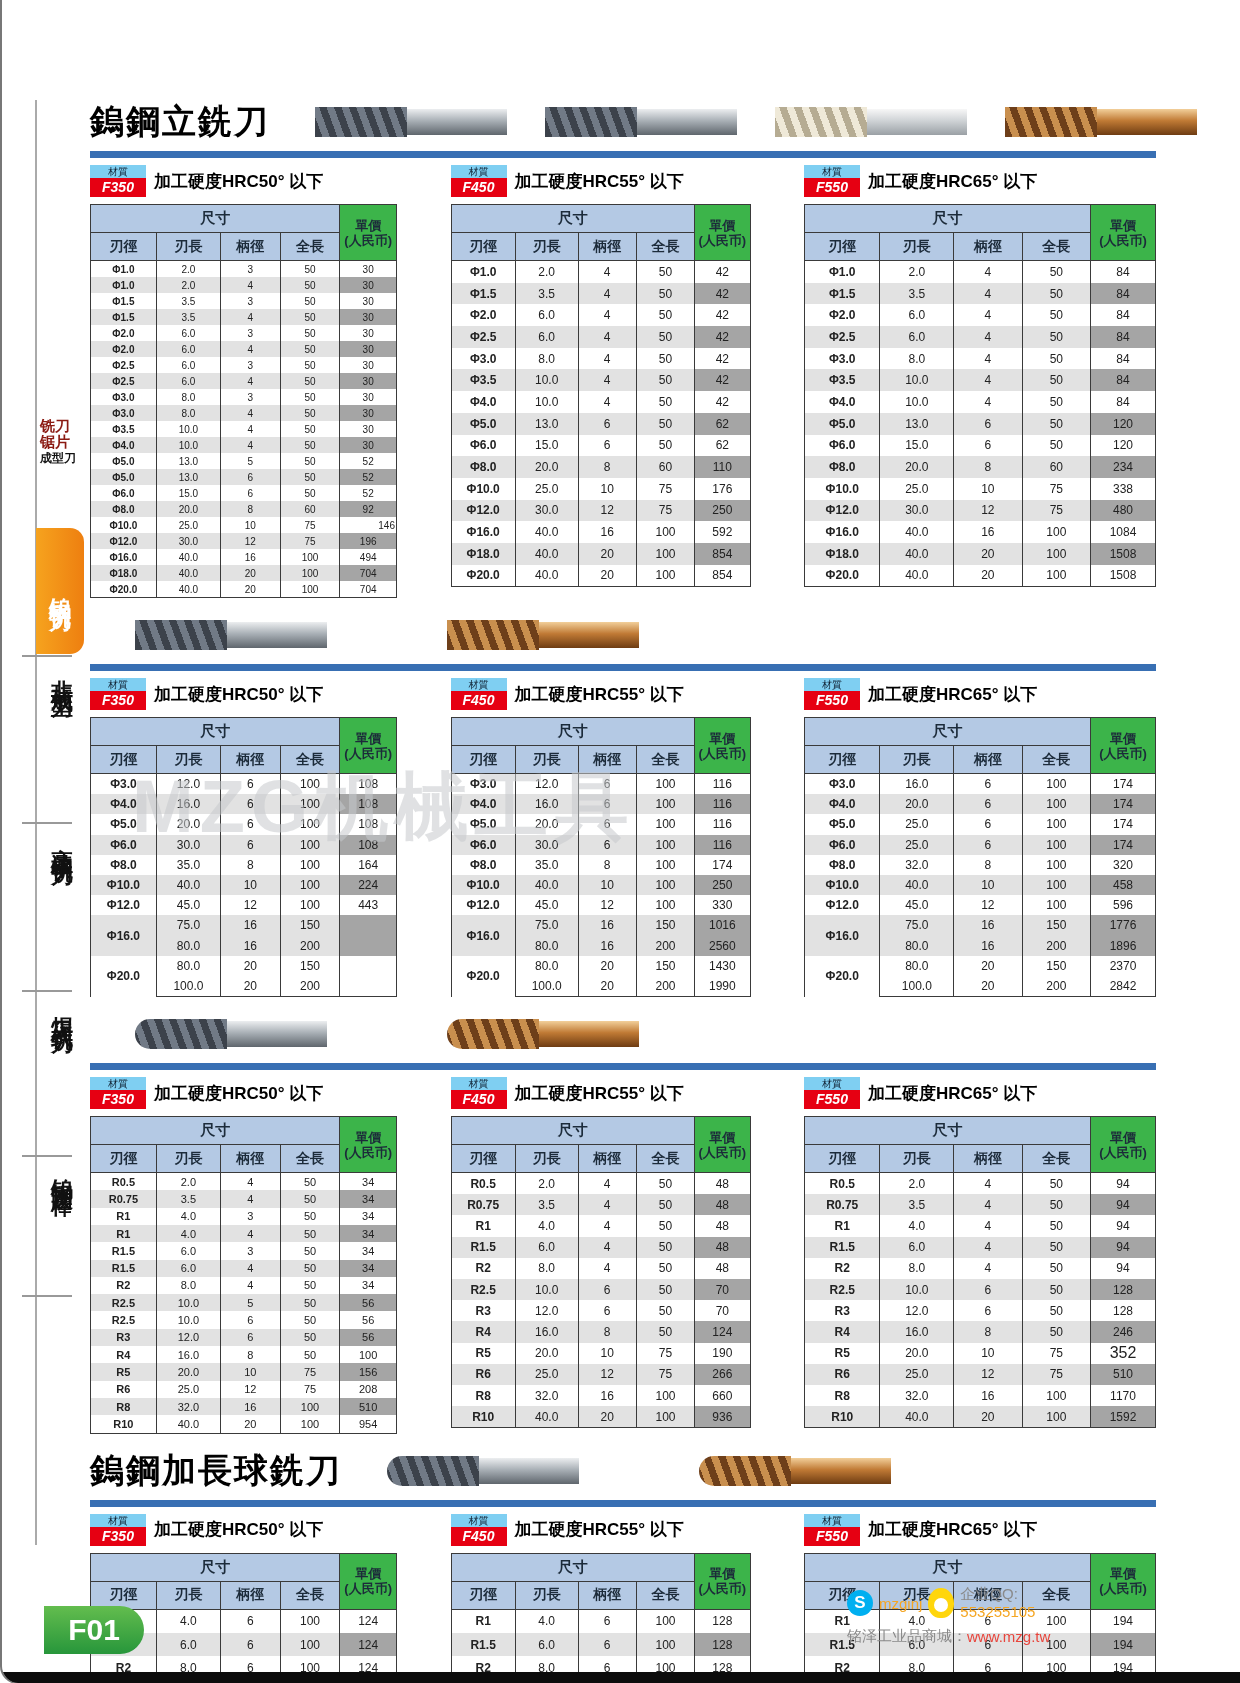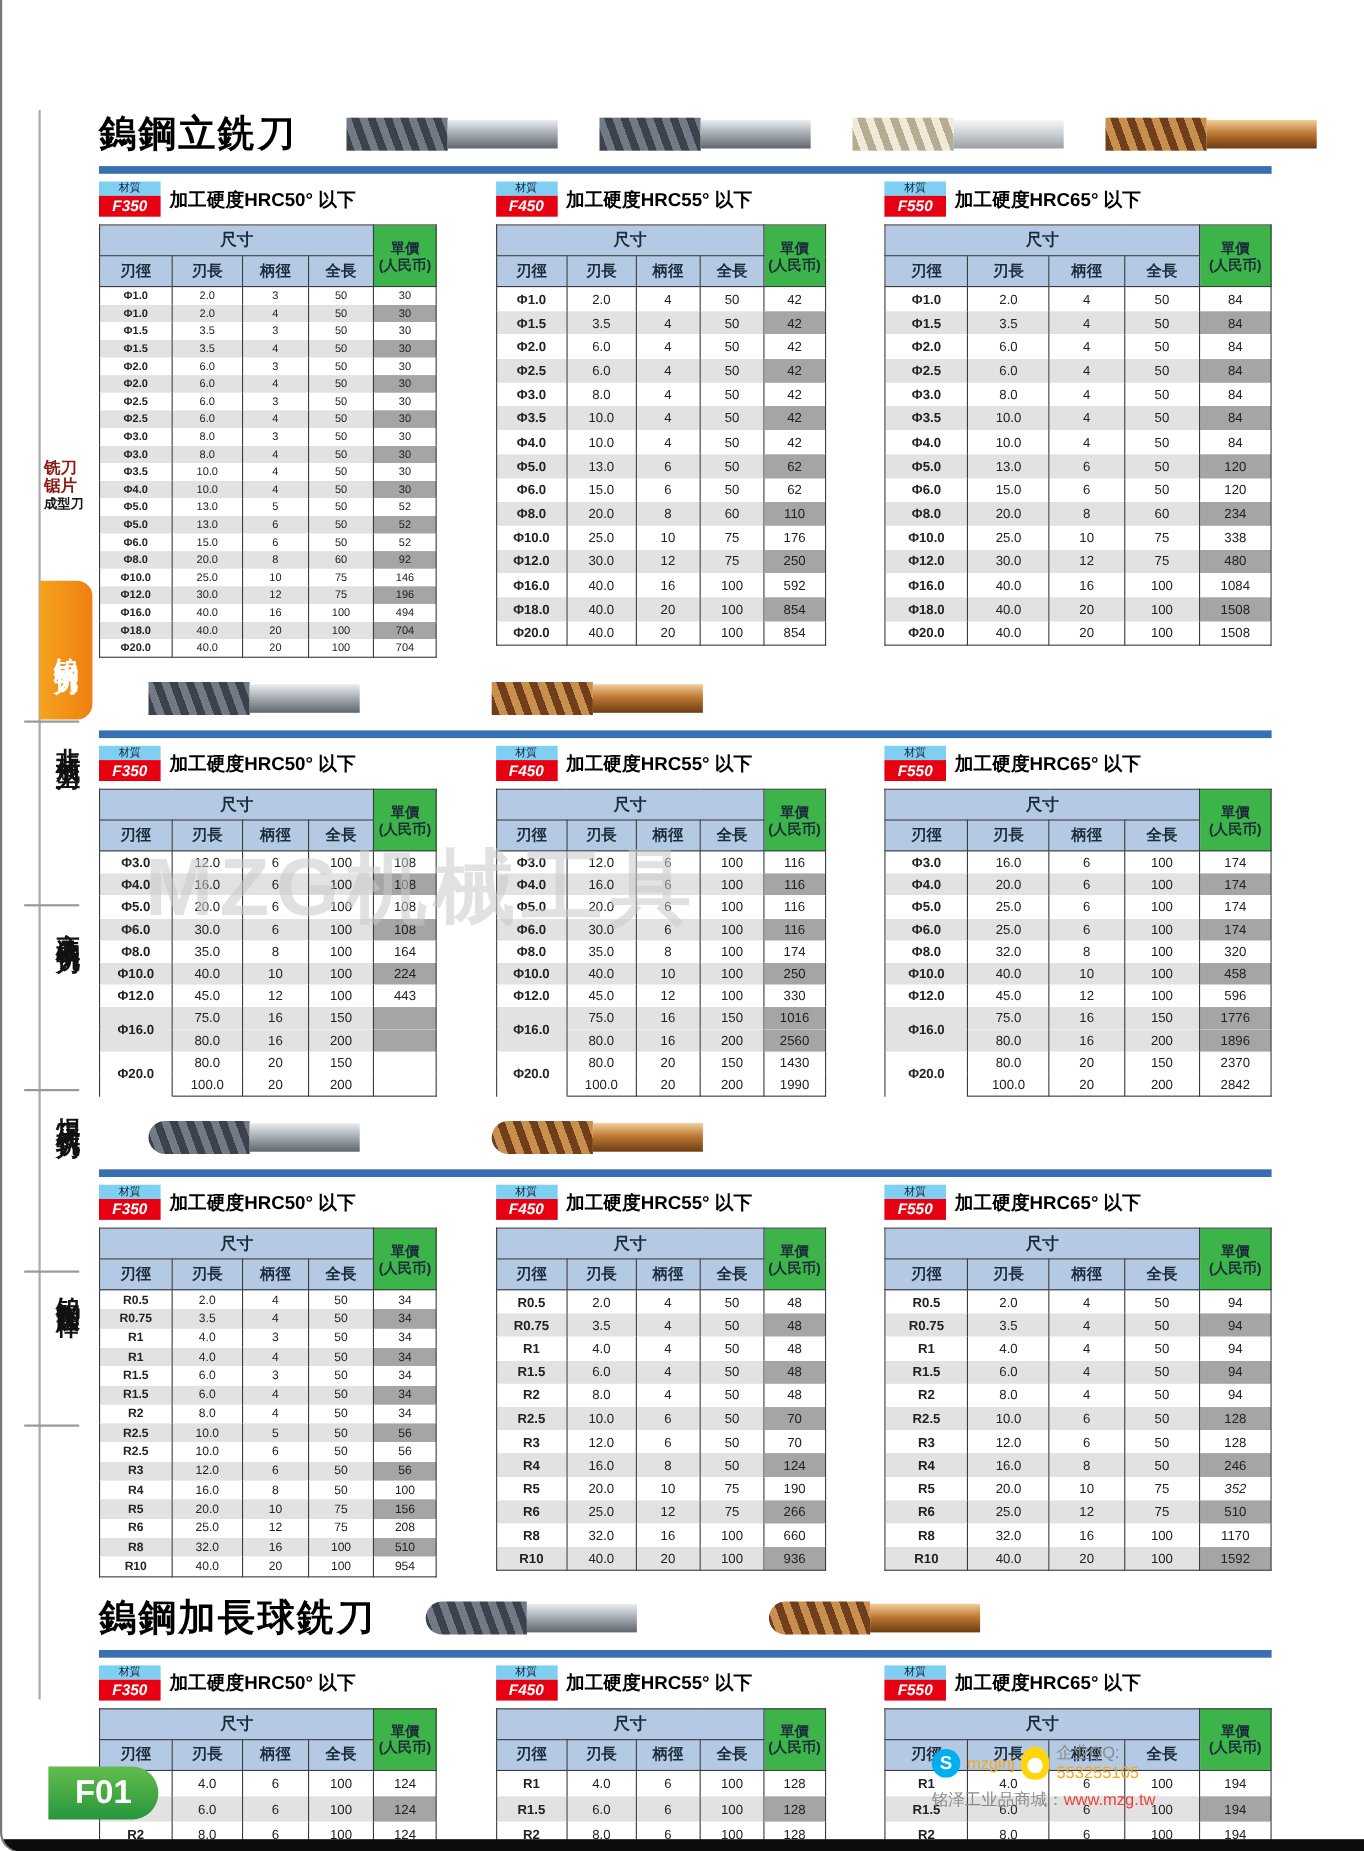--- a/index.html
+++ b/index.html
@@ -297,21 +297,21 @@
                   <td class="dg" style="height: 14px; font-size: 10px;">20.0</td>
                   <td class="dg" style="height: 14px; font-size: 10px;">8</td>
                   <td class="dg" style="height: 14px; font-size: 10px;">60</td>
                   <td class="pg" style="height: 14px; font-size: 10px;">92</td>
                 </tr>
                 <tr>
                   <td class="c0" style="height: 14px; font-size: 10px;">Φ10.0</td>
                   <td style="height: 14px; font-size: 10px;">25.0</td>
                   <td style="height: 14px; font-size: 10px;">10</td>
                   <td style="height: 14px; font-size: 10px;">75</td>
-                  <td class="pw" style="height: 14px; font-size: 10px;">146</td>
+                  <td class="pw" style="height: 14px; font-size: 10px; text-align: right;">146</td>
                 </tr>
                 <tr>
                   <td class="c0 dg" style="height: 14px; font-size: 10px;">Φ12.0</td>
                   <td class="dg" style="height: 14px; font-size: 10px;">30.0</td>
                   <td class="dg" style="height: 14px; font-size: 10px;">12</td>
                   <td class="dg" style="height: 14px; font-size: 10px;">75</td>
                   <td class="pg" style="height: 14px; font-size: 10px;">196</td>
                 </tr>
                 <tr>
                   <td class="c0" style="height: 14px; font-size: 10px;">Φ16.0</td>
@@ -1326,21 +1326,21 @@
                   <td class="dg" style="height: 19.2px; font-size: 12px;">16.0</td>
                   <td class="dg" style="height: 19.2px; font-size: 12px;">8</td>
                   <td class="dg" style="height: 19.2px; font-size: 12px;">50</td>
                   <td class="pg" style="height: 19.2px; font-size: 12px;">246</td>
                 </tr>
                 <tr>
                   <td class="c0" style="height: 19.2px; font-size: 12px;">R5</td>
                   <td style="height: 19.2px; font-size: 12px;">20.0</td>
                   <td style="height: 19.2px; font-size: 12px;">10</td>
                   <td style="height: 19.2px; font-size: 12px;">75</td>
-                  <td class="pw" style="height: 19.2px; font-size: 12px; font-style: italic;">352</td>
+                  <td class="pw" style="height: 19.2px; font-size: 16px;">352</td>
                 </tr>
                 <tr>
                   <td class="c0 dg" style="height: 19.2px; font-size: 12px;">R6</td>
                   <td class="dg" style="height: 19.2px; font-size: 12px;">25.0</td>
                   <td class="dg" style="height: 19.2px; font-size: 12px;">12</td>
                   <td class="dg" style="height: 19.2px; font-size: 12px;">75</td>
                   <td class="pg" style="height: 19.2px; font-size: 12px;">510</td>
                 </tr>
                 <tr>
                   <td class="c0" style="height: 19.2px; font-size: 12px;">R8</td>

